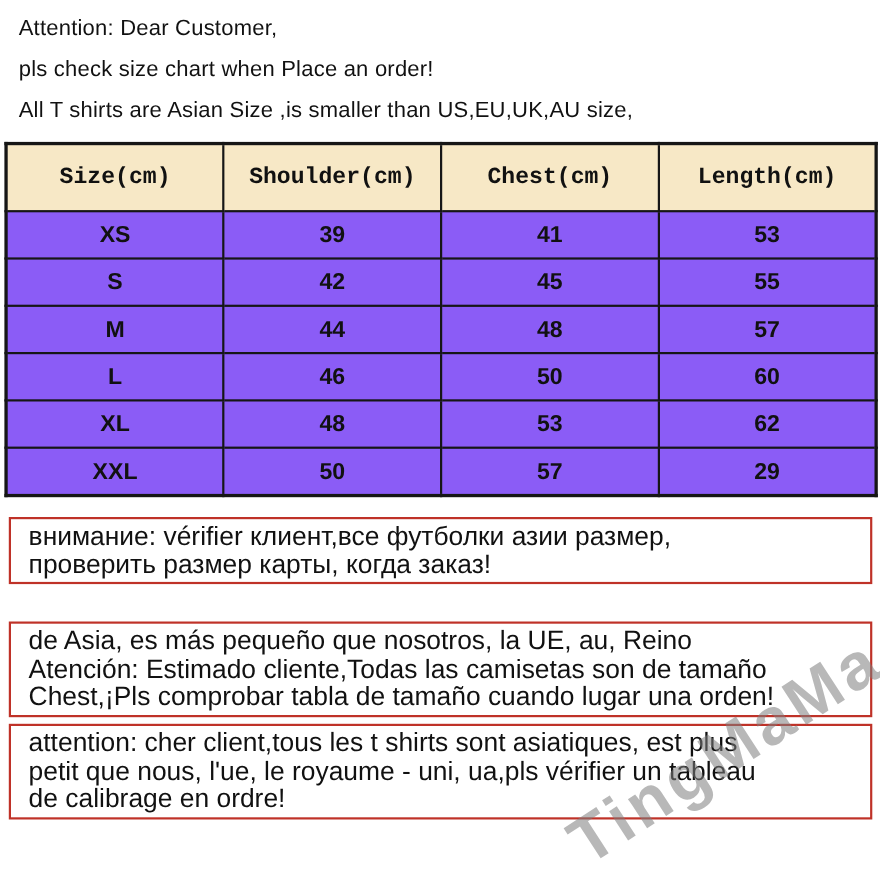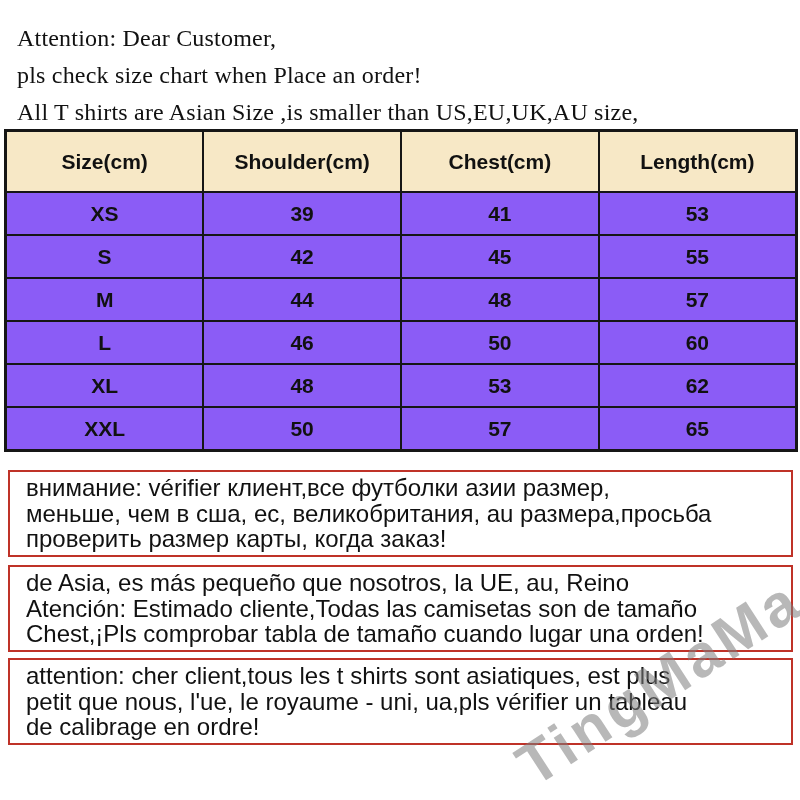--- a/index.html
+++ b/index.html
@@ -14,45 +14,45 @@
   body {
     width: 800px; height: 800px;
     background: #ffffff;
     position: relative;
     overflow: hidden;
     font-family: "Liberation Sans", sans-serif;
     color: var(--text-color);
   }
   .notice {
     position: absolute;
-    top: 20px; left: 17px; right: 10px;
-    font-size: 24px;
+    top: 8px; left: 17px; right: 10px;
+    font-size: 20px;
     line-height: 37px;
     letter-spacing: 0.2px;
-    font-family: Liberation Serif, serif;
   }
   .size-table {
     position: absolute;
     top: 129px; left: 4px;
     width: 791px;
     border-collapse: collapse;
     table-layout: fixed;
     border: 3px solid var(--table-border);
   }
   .size-table th, .size-table td {
     border: 2px solid var(--table-border);
     text-align: center;
     vertical-align: middle;
     font-weight: bold;
     font-size: 21px;
     color: var(--text-color);
   }
   .size-table th {
     background: var(--header-bg);
     height: 57px;
+    font-family: Liberation Mono, monospace;
   }
   .size-table td {
     height: 39px;
     background: #8b5cf6;
   }
   .lang-box {
     position: absolute;
     left: 8px; right: 7px;
     border: 2px solid var(--box-border);
     padding: 3px 2px 3px 16px;
@@ -122,28 +122,27 @@
     <tr>
       <td>XL</td>
       <td>48</td>
       <td>53</td>
       <td>62</td>
     </tr>
     <tr>
       <td>XXL</td>
       <td>50</td>
       <td>57</td>
-      <td>65</td>
+      <td>29</td>
     </tr>
   </tbody>
 </table>
 
 <div class="lang-box box-ru">
   <div>внимание: vérifier клиент,все футболки азии размер,</div>
-  <div>меньше, чем в сша, ес, великобритания, au размера,просьба</div>
   <div>проверить размер карты, когда заказ!</div>
 </div>
 
 <div class="lang-box box-es">
   <div>de Asia, es más pequeño que nosotros, la UE, au, Reino</div>
   <div>Atención: Estimado cliente,Todas las camisetas son de tamaño</div>
   <div>Chest,¡Pls comprobar tabla de tamaño cuando lugar una orden!</div>
 </div>
 
 <div class="lang-box box-fr">

